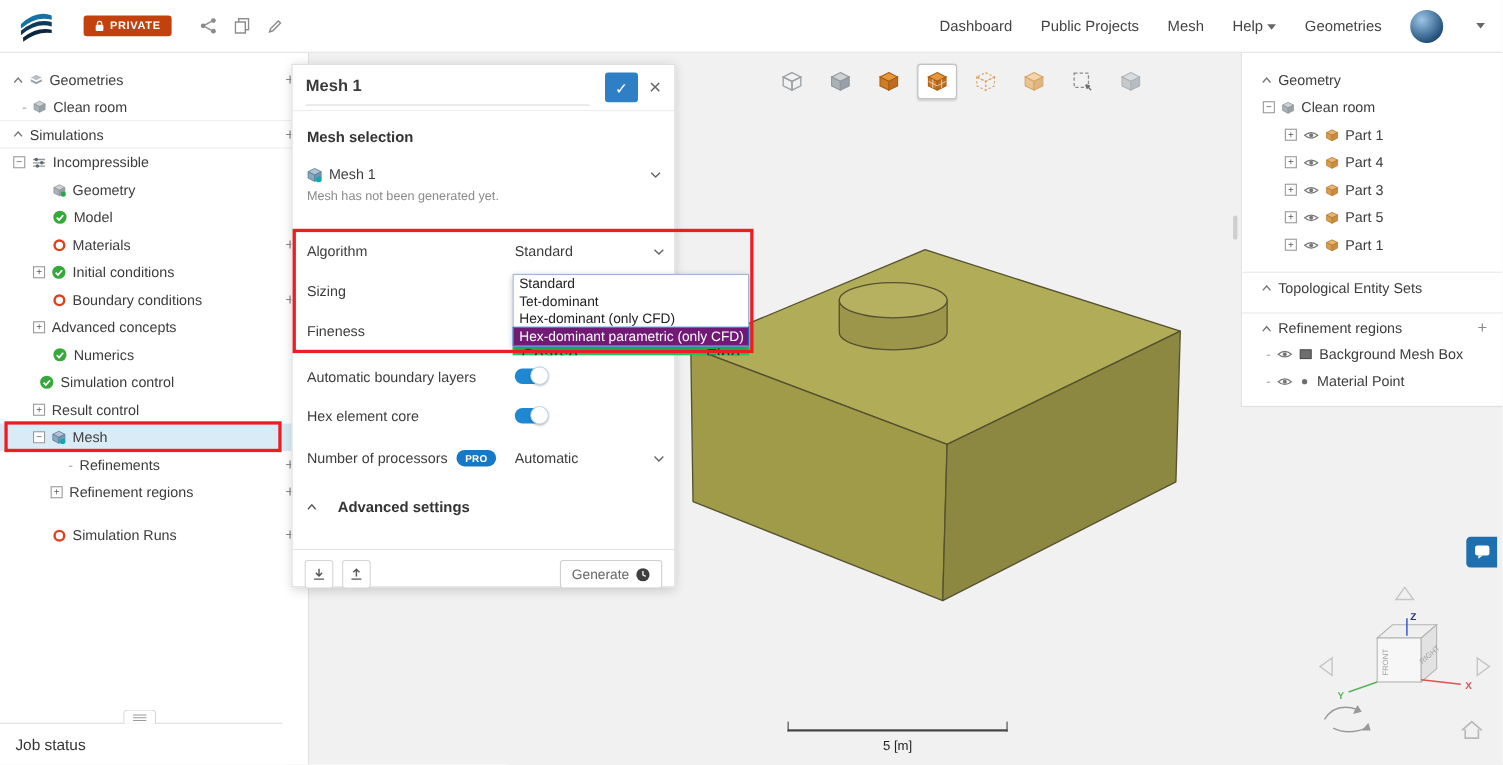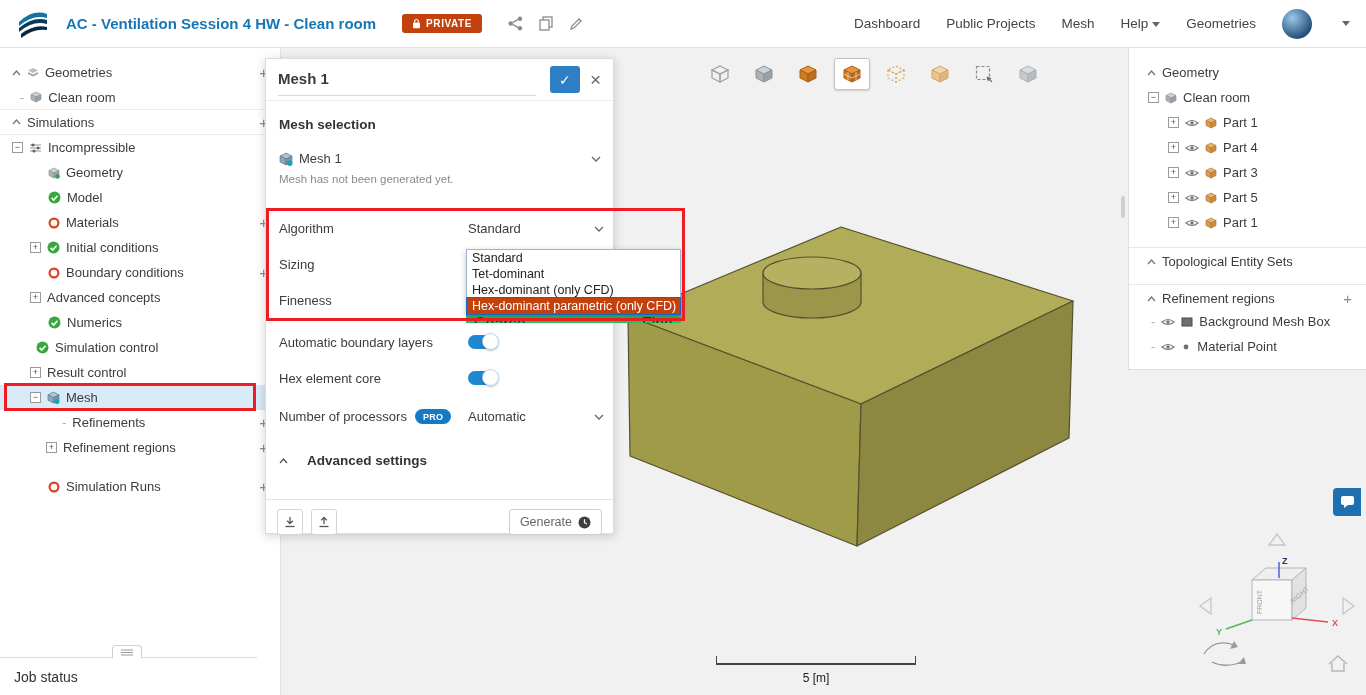--- a/index.html
+++ b/index.html
@@ -58,36 +58,35 @@
   .toggle{width:30px;height:14px;border-radius:7px;background:#1e88d2;position:relative}
   .toggle .knob{position:absolute;right:-1px;top:-2px;width:17px;height:17px;border-radius:50%;background:#fff;border:1px solid #bcd6ea;box-shadow:0 1px 2px rgba(0,0,0,.25)}
   .pro{background:#1779c4;color:#fff;font-size:9px;font-weight:700;border-radius:8px;padding:2.5px 8px;margin-left:8px;letter-spacing:.3px}
   .mp-footer{position:absolute;left:0;top:440px;width:100%;height:36px;border-top:1px solid #e3e3e3;display:flex;align-items:flex-end;padding:0 11px;gap:8px}
   .sqbtn{width:26px;height:26px;border:1px solid #d5d5d5;border-radius:3px;background:#fff;display:flex;align-items:center;justify-content:center}
   .genbtn{margin-left:auto;height:26px;border:1px solid #cfcfcf;border-radius:3px;background:#fff;color:#666;font-size:12.5px;display:flex;align-items:center;gap:6px;padding:0 10px}
 
   
   .dropdown{position:absolute;left:466px;top:249px;width:215px;background:#fff;border:1px solid #9bb7d4;box-shadow:0 2px 6px rgba(0,0,0,.25);z-index:6;font-size:12.5px;color:#222}
   .opt{height:16px;line-height:16px;padding:0 5px;white-space:nowrap;overflow:hidden}
-  .opt.hl{background:#c2410c;color:#fff;outline:1px solid #1c63c9}
+  .opt.hl{background:#701a75;color:#fff;outline:1px solid #1c63c9}
   .sliver{position:absolute;left:466px;top:315px;width:215px;height:8px;overflow:hidden;background:#22c55e;z-index:5;display:flex;justify-content:space-between;padding:0 8px;font-size:16px;color:#333}
 
   
   .anno{position:absolute;border:3px solid #ee1d23;z-index:10;pointer-events:none}
 </style>
 </head>
 <body>
 
 <div class="topbar">
   <svg width="34" height="34" viewBox="0 0 34 34">
     <path d="M3 15 Q17 2 31 7 L31 11 Q17 7 3 19 Z" fill="#1273a8"></path>
     <path d="M3 21 Q17 9 31 13 L31 17 Q17 13 3 25 Z" fill="#0d3a57"></path>
     <path d="M5 27 Q18 17 31 20 L31 23 Q18 21 5 31 Z" fill="#0a2740"></path>
   </svg>
-  <span class="title">AC - Ventilation Session 4 HW - Clean room</span>
   <span class="badge">
     <svg width="9" height="11" viewBox="0 0 9 11">
       <rect x="1" y="4.6" width="7" height="5.6" rx="1" fill="#fff"></rect>
       <path d="M2.6 4.6 V3.4 a1.9 1.9 0 0 1 3.8 0 V4.6" stroke="#fff" stroke-width="1.2" fill="none"></path>
     </svg>
     <span>PRIVATE</span>
   </span>
   <span class="tb-icons">
     <svg width="15" height="15" viewBox="0 0 15 15">
       <circle cx="12" cy="2.7" r="2.2" fill="#8b8b8b"></circle>

